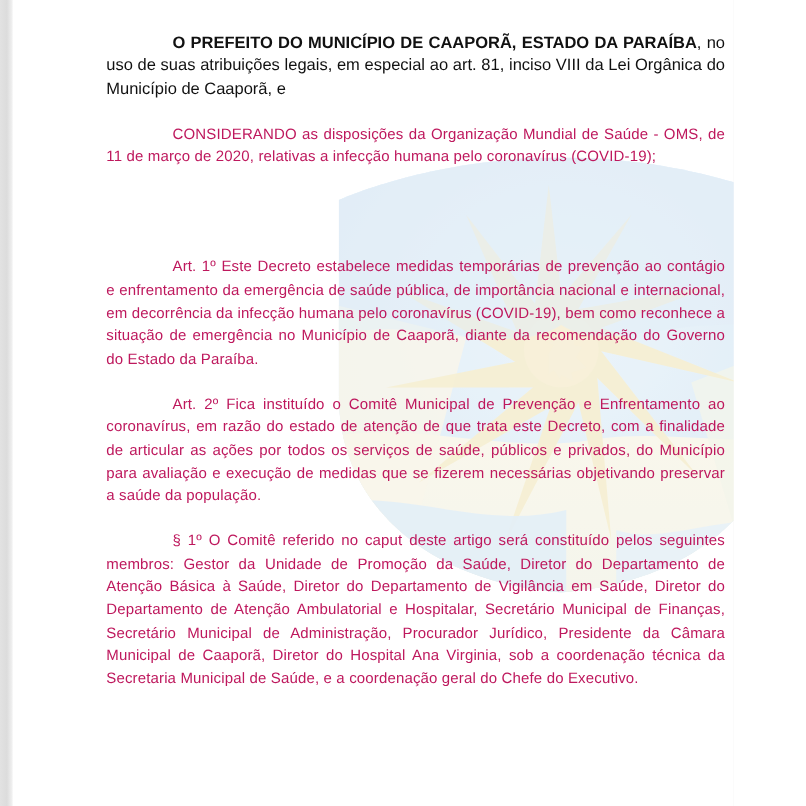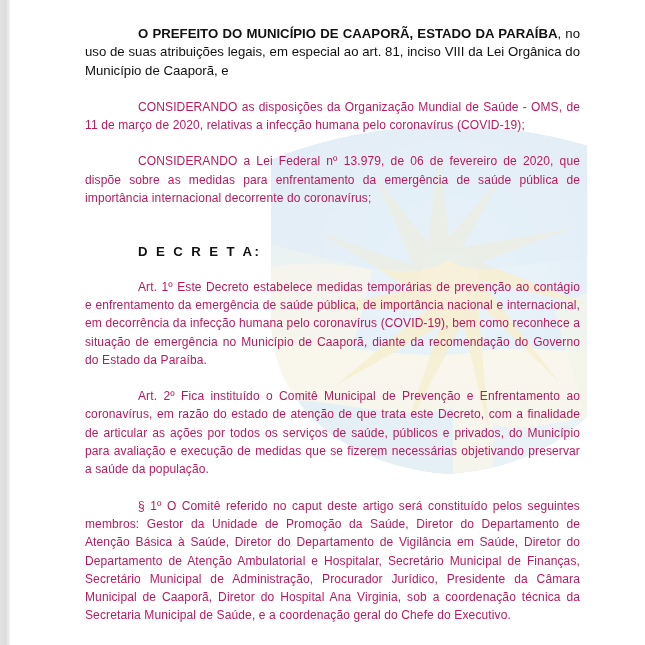--- a/index.html
+++ b/index.html
@@ -183,28 +183,26 @@
       <div class="gap-lead"></div>
 
       <p class="title"><b>O PREFEITO DO MUNICÍPIO DE CAAPORÃ, ESTADO DA PARAÍBA</b><span>, no uso de suas atribuições legais, em especial ao art. 81, inciso VIII da Lei Orgânica do Município de Caaporã, e</span></p>
 
       <div class="gap-md"></div>
 
       <p class="para">CONSIDERANDO as disposições da Organização Mundial de Saúde - OMS, de 11 de março de 2020, relativas a infecção humana pelo coronavírus (COVID-19);</p>
 
       <div class="gap-md"></div>
 
-      <p class="para">CONSIDERANDO a Lei Federal nº 13.979, de 06 de fevereiro de 2020, que dispõe sobre as medidas para enfrentamento da emergência de saúde pública de importância internacional decorrente do coronavírus;</p>
-
-      <div class="gap-md"></div>
-
-
-      <div class="gap-md"></div>
-
-      <p class="decreta">D E C R E T A:</p>
+
+      <div class="gap-md"></div>
+
+
+      <div class="gap-md"></div>
+
 
       <div class="gap-sm"></div>
 
       <p class="para">Art. 1º Este Decreto estabelece medidas temporárias de prevenção ao contágio e enfrentamento da emergência de saúde pública, de importância nacional e internacional, em decorrência da infecção humana pelo coronavírus (COVID-19), bem como reconhece a situação de emergência no Município de Caaporã, diante da recomendação do Governo do Estado da Paraíba.</p>
 
       <div class="gap-md"></div>
 
       <p class="para">Art. 2º Fica instituído o Comitê Municipal de Prevenção e Enfrentamento ao coronavírus, em razão do estado de atenção de que trata este Decreto, com a finalidade de articular as ações por todos os serviços de saúde, públicos e privados, do Município para avaliação e execução de medidas que se fizerem necessárias objetivando preservar a saúde da população.</p>
 
       <div class="gap-md"></div>

